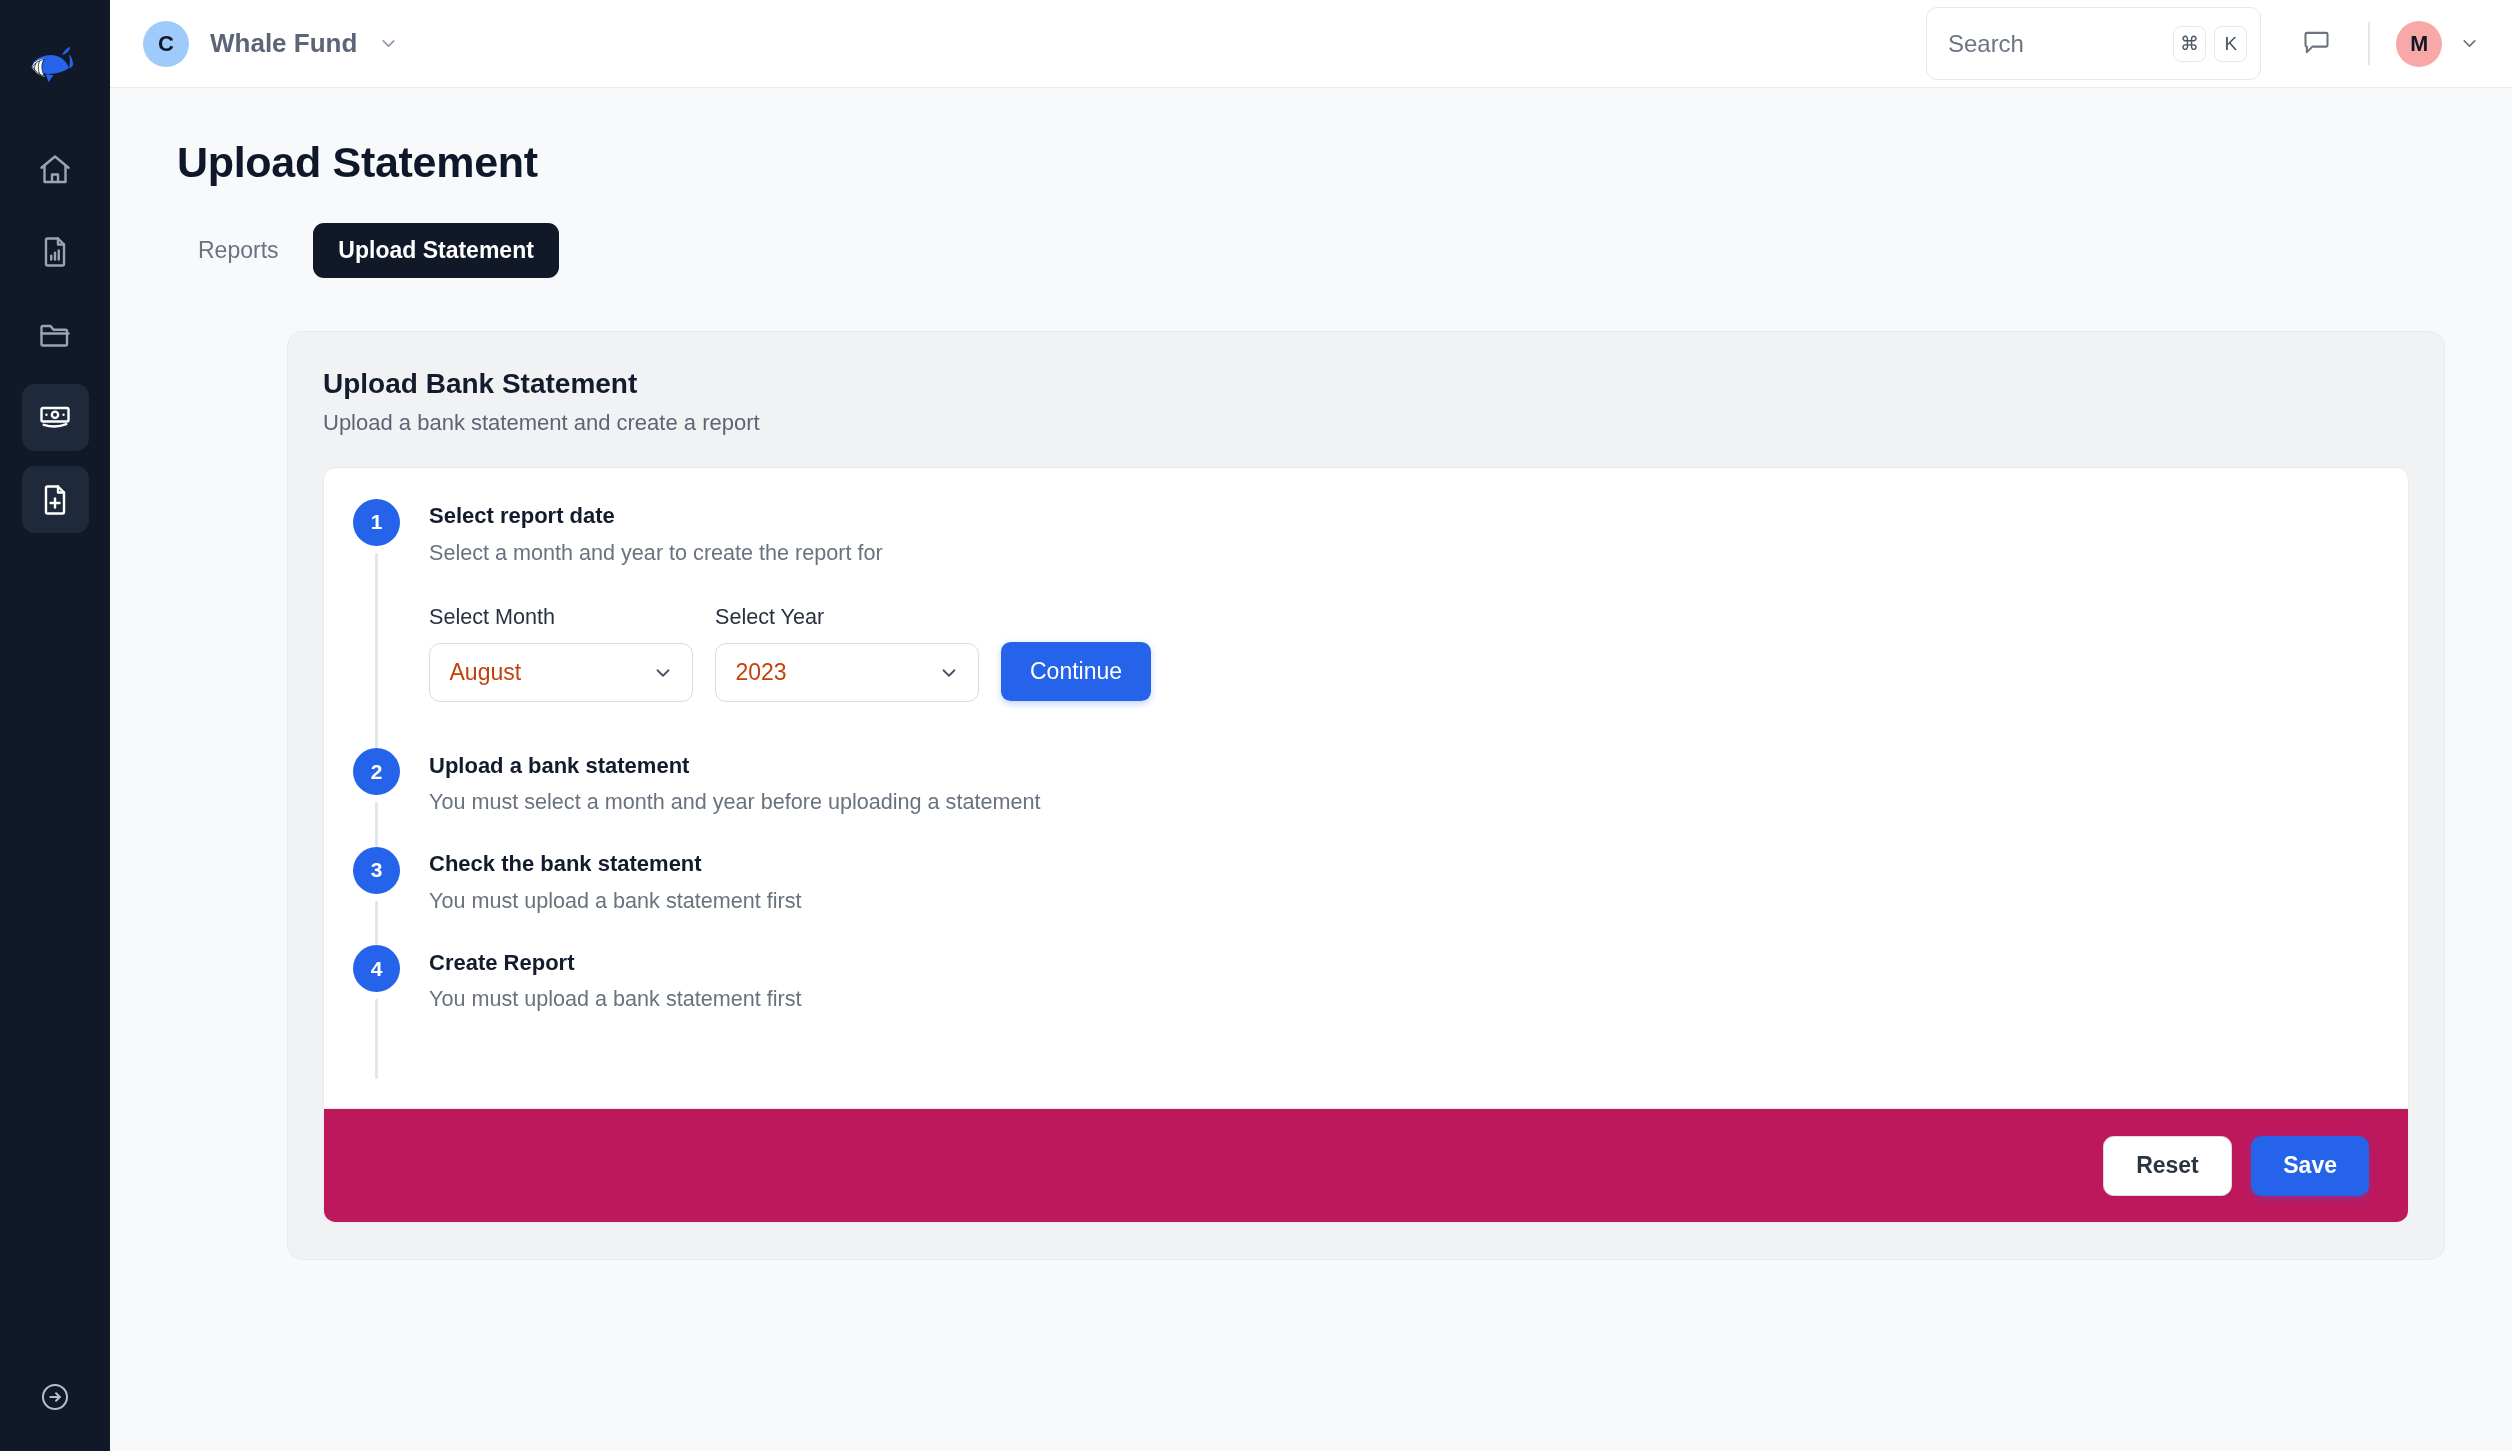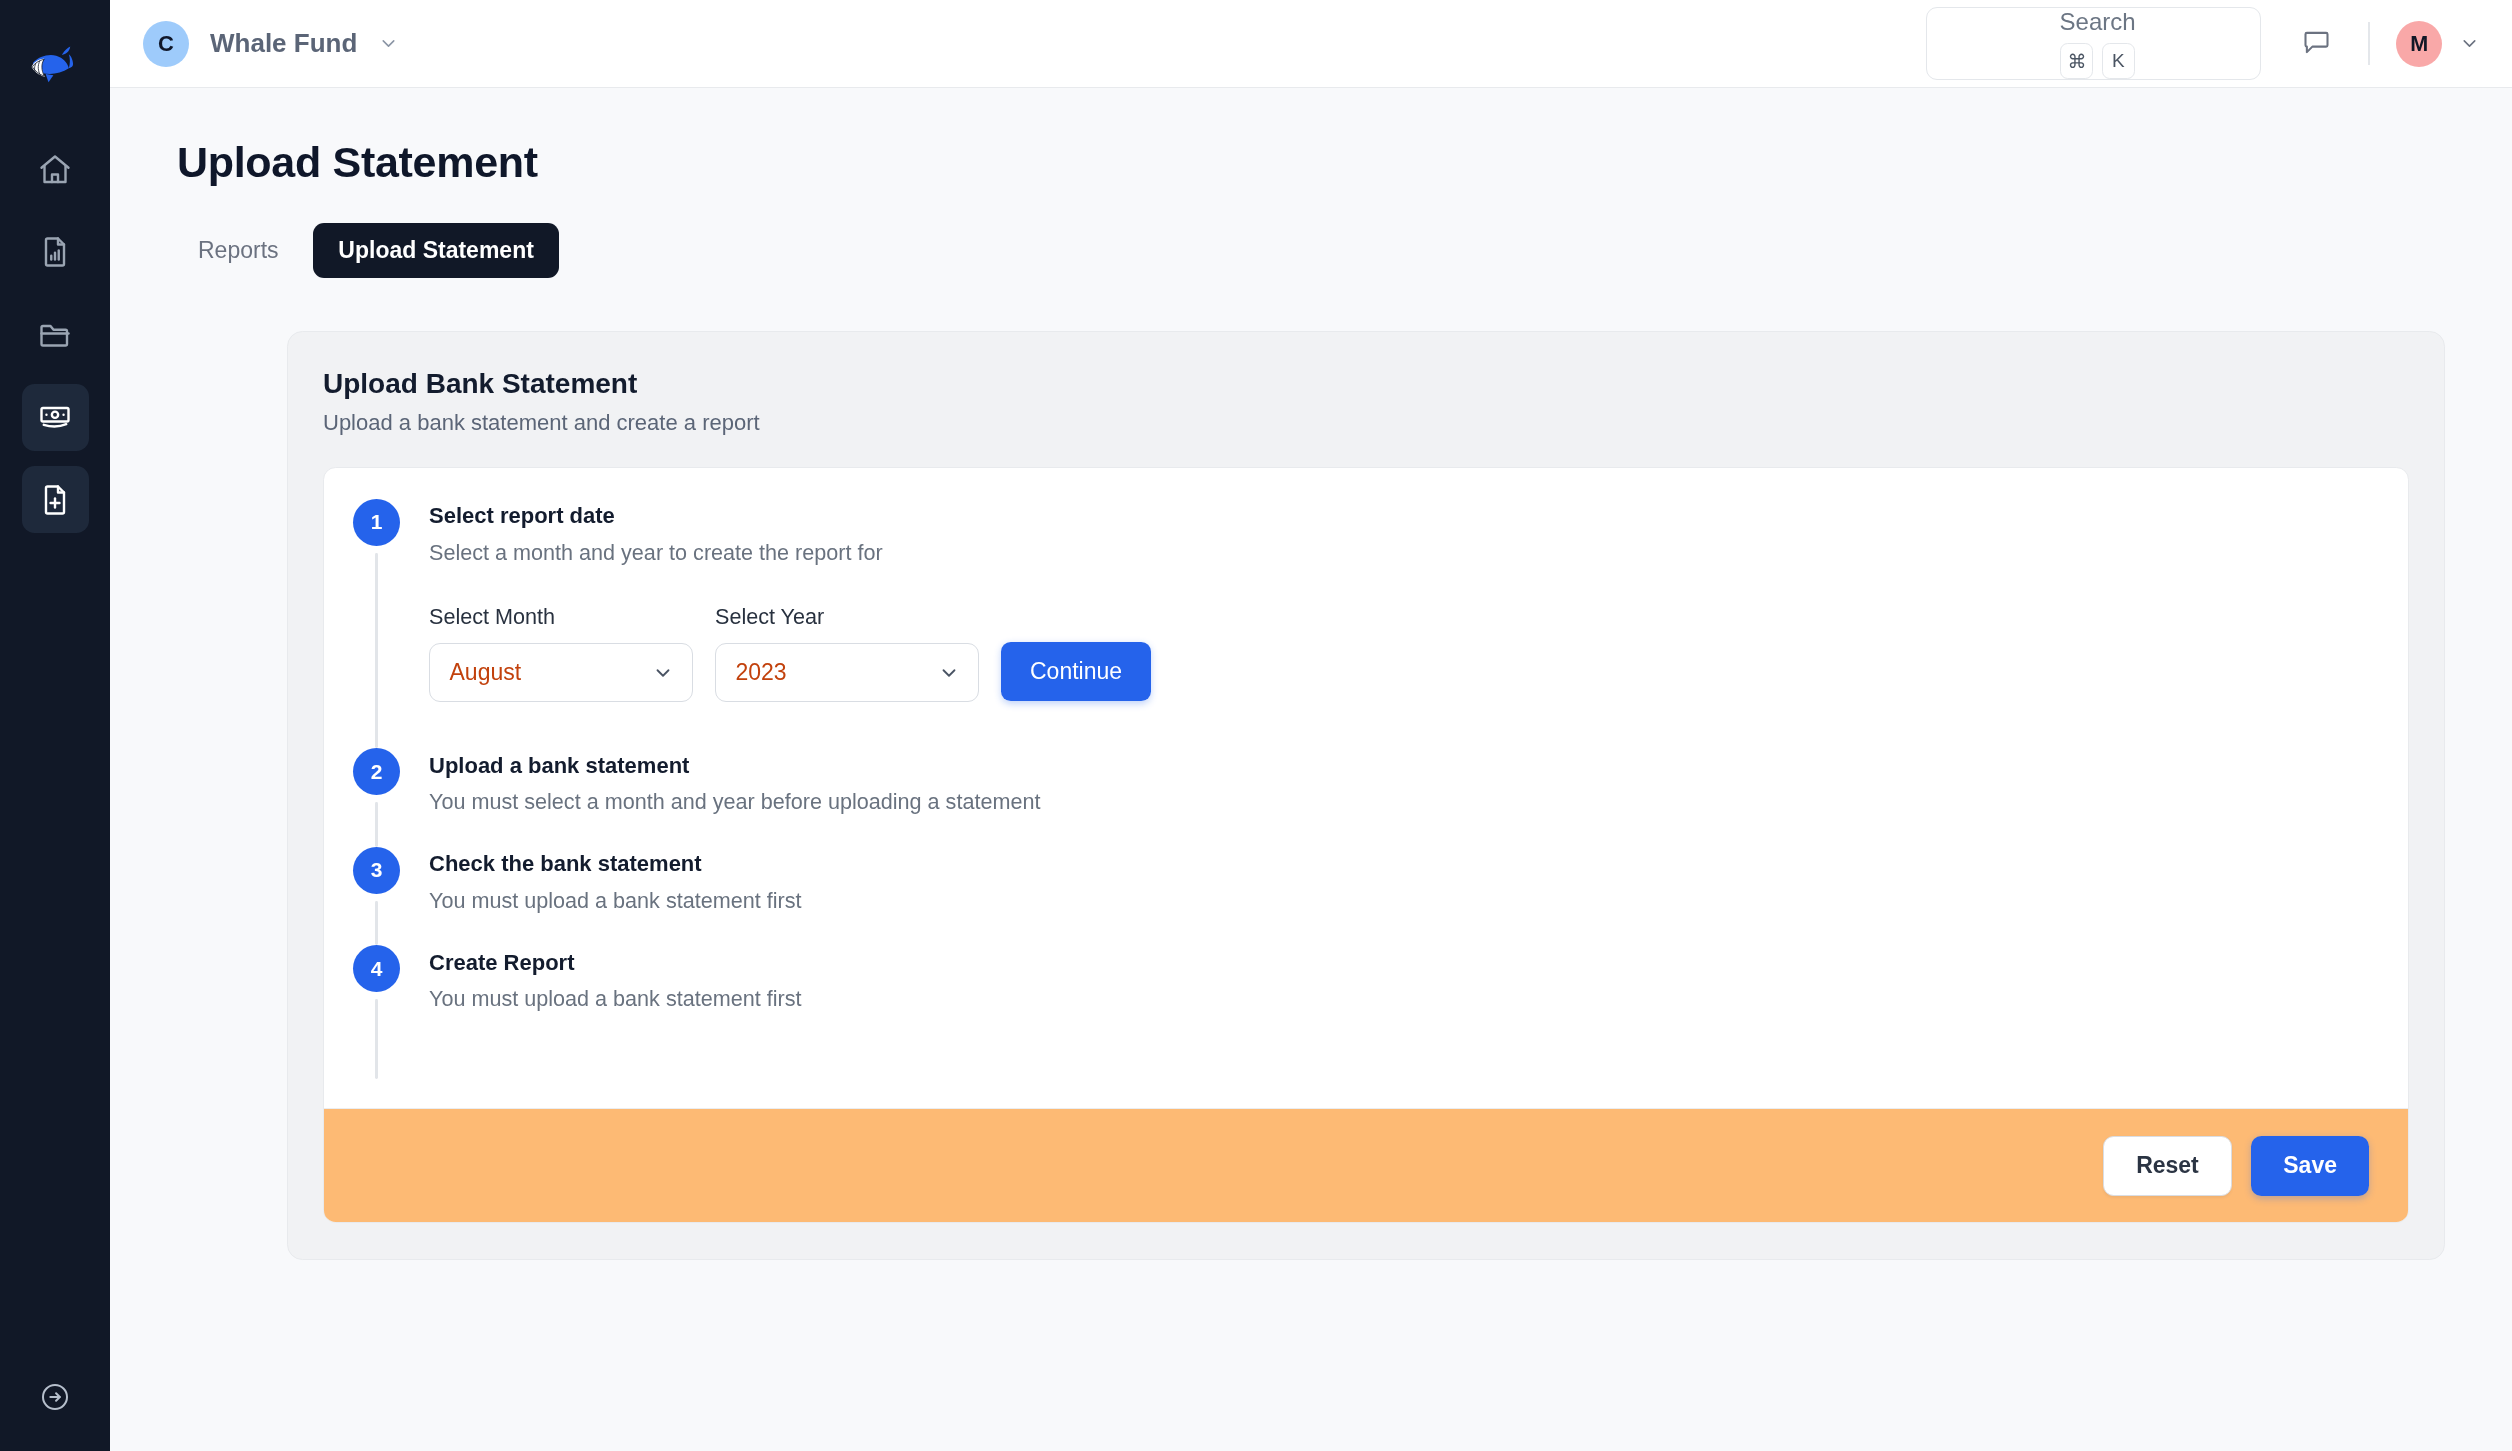--- a/index.html
+++ b/index.html
@@ -125,21 +125,20 @@
   }
   .search-box {
     width: 335px;
     height: 73px;
     border: 1.4px solid #e4e7eb;
     border-radius: 11px;
     display: flex;
     align-items: center;
     padding: 0 12.6px 0 21px;
     background: #fff;
-    flex-direction: column;
   }
   .search-placeholder {
     flex: 1;
     font-size: 24px;
     color: #6c7684;
   }
   .kbd-group { display: flex; gap: 8.4px; }
   .kbd {
     min-width: 33px;
     height: 36px;
@@ -327,21 +326,21 @@
     font-family: "Liberation Sans", sans-serif;
     box-shadow: 0 2.1px 7px rgba(37,99,235,.28);
     margin-bottom: 1.4px;
   }
 
   .step-gap-2 { padding-bottom: 32px; }
   .step-gap-3 { padding-bottom: 32px; }
   .step-gap-4 { padding-bottom: 67px; }
 
   .card-footer {
-    background: #fdba74;
+    background: #be185d;
     border-top: 1.4px solid #ebedf0;
     padding: 26.5px 39px;
     display: flex;
     justify-content: flex-end;
     gap: 19.5px;
   }
   .btn {
     height: 60px;
     border-radius: 10.5px;
     font-size: 23px;

